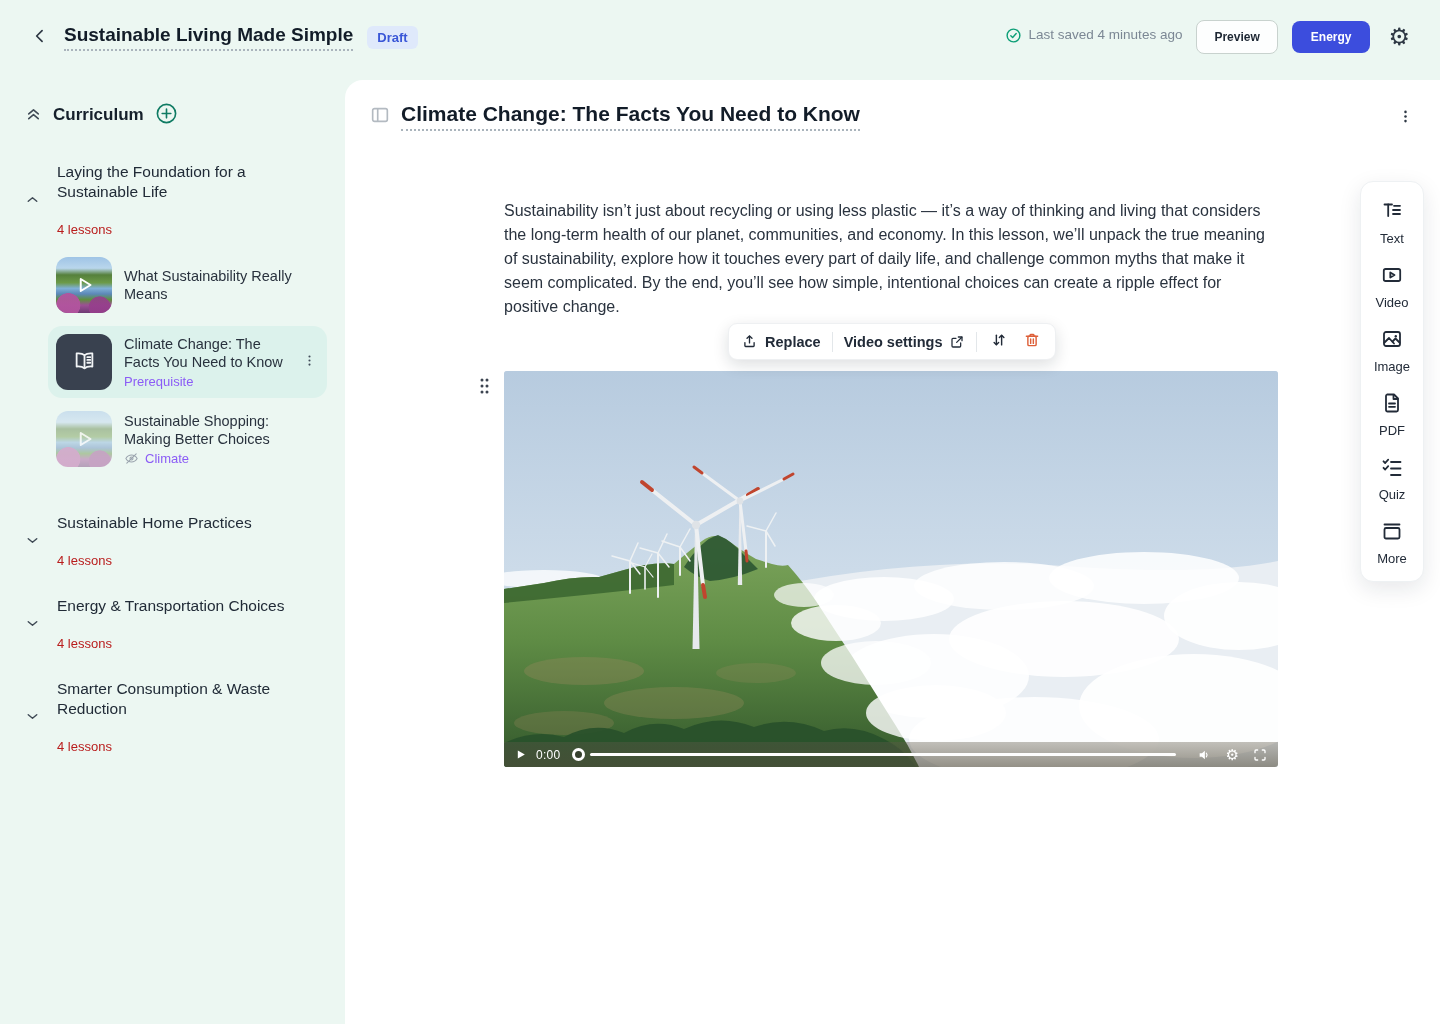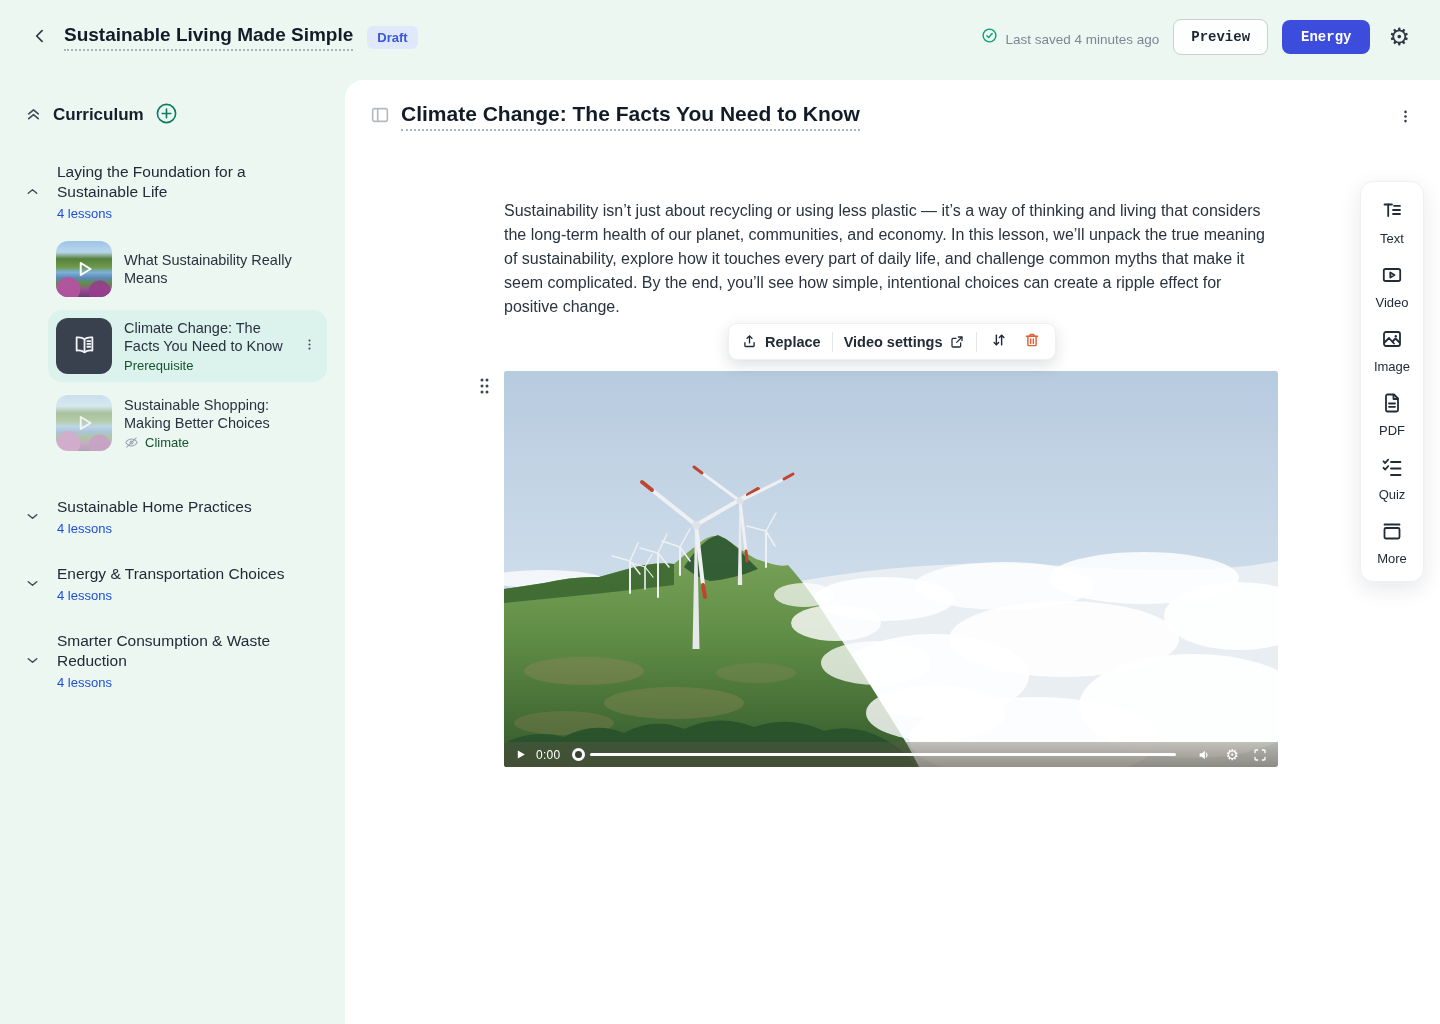--- a/index.html
+++ b/index.html
@@ -9,53 +9,53 @@
 
   
   .topbar { position:absolute; top:0; left:0; width:100%; height:80px;
             display:flex; align-items:center; padding:0 26px 6px 26px; }
   .icon-btn { background:none; border:none; cursor:pointer; display:inline-flex; align-items:center; justify-content:center; padding:4px; }
   .course-title { font-size:19px; font-weight:700; color:#121c28; margin-left:10px;
                   border-bottom:2px dotted #aab4bc; padding-bottom:3px; cursor:text; }
   .badge-draft { margin-left:14px; background:#dfe9fb; color:#3a57d7; font-size:13px; font-weight:600;
                  padding:4px 10px; border-radius:6px; }
   .topbar-right { margin-left:auto; display:flex; align-items:center; gap:14px; }
-  .saved { display:flex; align-items:flex-end; gap:7px; color:#7b8794; font-size:13.5px; }
-  .btn { font-family:Liberation Mono, monospace; font-size:14px; font-weight:600; border-radius:8px; cursor:pointer; padding:9px 17px; }
+  .saved { display:flex; align-items:flex-start; gap:7px; color:#7b8794; font-size:13.5px; }
+  .btn { font-family:Liberation Sans, sans-serif; font-size:12px; font-weight:600; border-radius:8px; cursor:pointer; padding:9px 17px; }
   .btn-preview { background:#fdfefe; color:#1d2733; border:1px solid #c8d2ce; }
   .btn-publish { background:#3c4ddd; color:#fff; border:none; padding:9px 19px; }
   .gear-glyph { font-size:24px; color:#2e3844; line-height:1; }
 
   
   .sidebar { position:absolute; top:80px; left:0; width:345px; bottom:0; overflow:hidden; }
   .curriculum-head { display:flex; align-items:center; padding:22px 24px 0 24px; }
   .curriculum-title { font-size:17px; font-weight:700; color:#15202b; margin-left:10px; }
   .plus-btn { margin-left:11px; }
   .section { margin-top:34px; }
   .section-head { display:flex; padding-left:24px; cursor:pointer; }
   .section-chevron { width:20px; flex:none; display:flex; align-items:center; color:#3f4a55; }
   .section-text { margin-left:13px; padding-right:24px; }
   .section-title { font-size:15.5px; font-weight:500; color:#212b37; line-height:20px; }
-  .section-count { font-size:13px; color:#1d4ed8; margin-top:4px; }
+  .section-count { font-size:13px; color:#b91c1c; margin-top:20px; }
   .lessons { margin-top:12px; }
   .lesson { display:flex; align-items:center; gap:12px; margin:0 18px 5px 48px; padding:8px; border-radius:14px; cursor:pointer; }
   .lesson.selected { background:#dcf2ec; }
   .thumb { position:relative; width:56px; height:56px; border-radius:12px; overflow:hidden; flex:none; }
   .thumb-img { position:absolute; inset:0;
     background:
       radial-gradient(circle at 22% 86%, rgba(178,84,158,.95) 0 18%, transparent 19%),
       radial-gradient(circle at 78% 90%, rgba(150,62,140,.9) 0 16%, transparent 17%),
       linear-gradient(180deg,#9fc4e6 0%,#b9d6ec 20%,#55803c 32%,#6c9a48 46%,#7fb0d6 56%,#5c88b8 66%,#5f8f3e 76%,#9c4f94 86%,#6e3a74 100%); }
   .thumb.faded .thumb-img { opacity:.45; }
   .thumb.faded { background:#eef6f2; }
   .play-overlay { position:absolute; inset:0; display:flex; align-items:center; justify-content:center; }
   .tile-dark { width:56px; height:56px; border-radius:12px; background:#39414f; display:flex; align-items:center; justify-content:center; flex:none; }
   .lesson-text { flex:1; min-width:0; }
   .lesson-title { font-size:14.5px; color:#29323e; line-height:18px; }
-  .lesson-meta { font-size:13px; color:#14532d; margin-top:3px; display:flex; align-items:center; gap:6px; }
+  .lesson-meta { font-size:13px; color:#8b5cf6; margin-top:3px; display:flex; align-items:center; gap:6px; }
   .kebab-sm { color:#414c59; flex:none; padding:2px; cursor:pointer; background:none; border:none; }
 
   
   .main-panel { position:absolute; top:80px; left:345px; right:0; bottom:0; background:#fff;
                 border-top-left-radius:18px; }
   .main-head { position:absolute; top:22px; left:24px; right:22px; display:flex; align-items:center; }
   .lesson-heading { font-size:21px; font-weight:700; color:#121c28; margin-left:10px;
                     border-bottom:2px dotted #aab4bc; padding-bottom:3px; cursor:text; }
   .main-kebab { margin-left:auto; }
   .paragraph { position:absolute; left:159px; top:119px; width:776px; font-size:16px; line-height:24px; color:#2a333f; }

